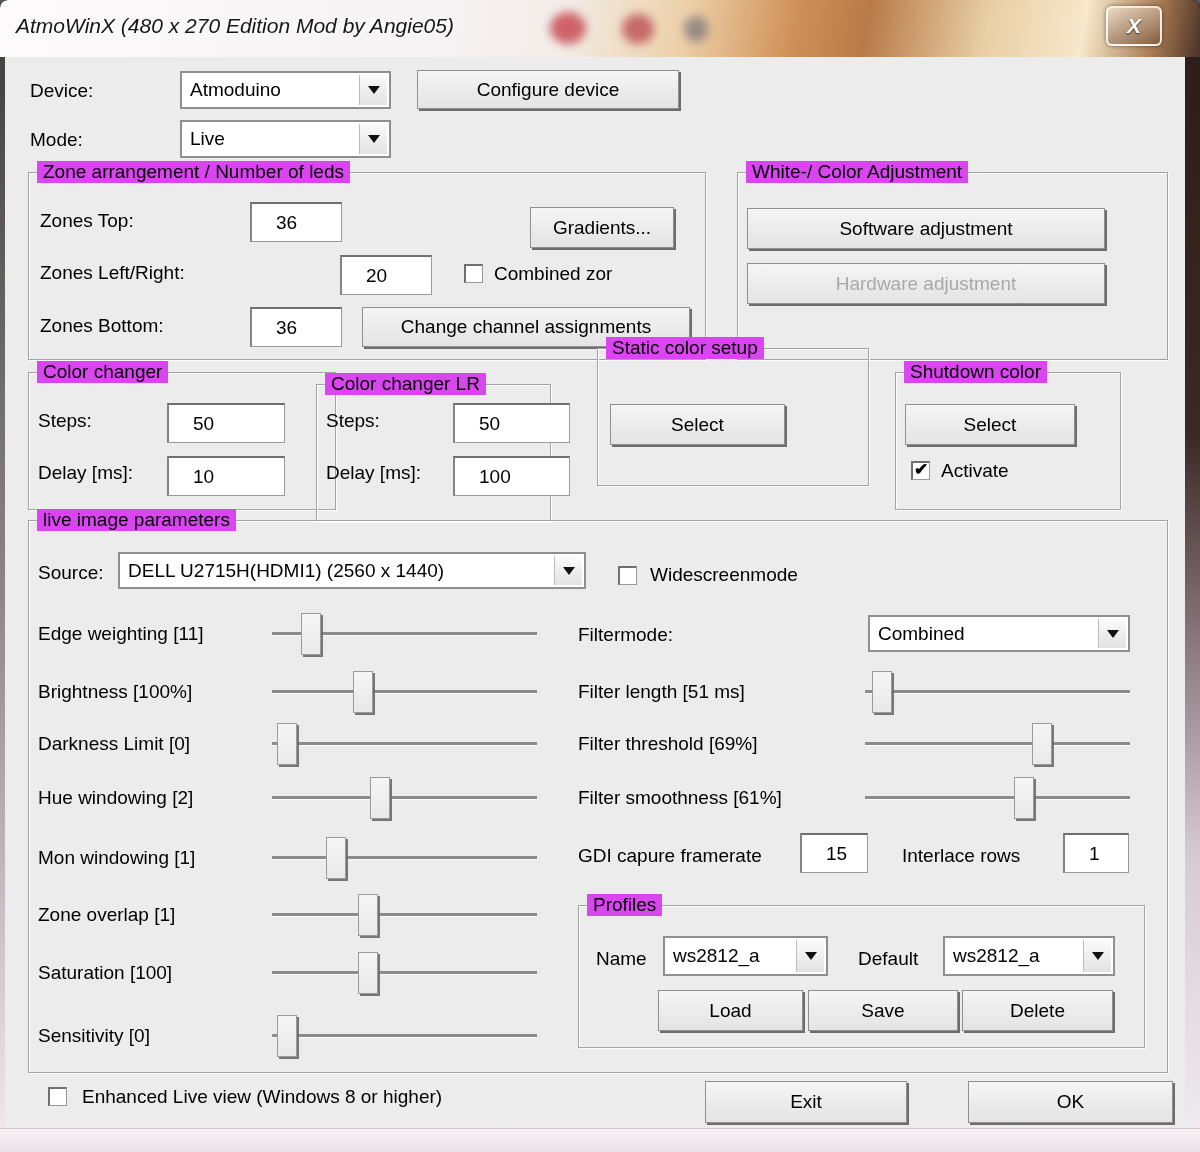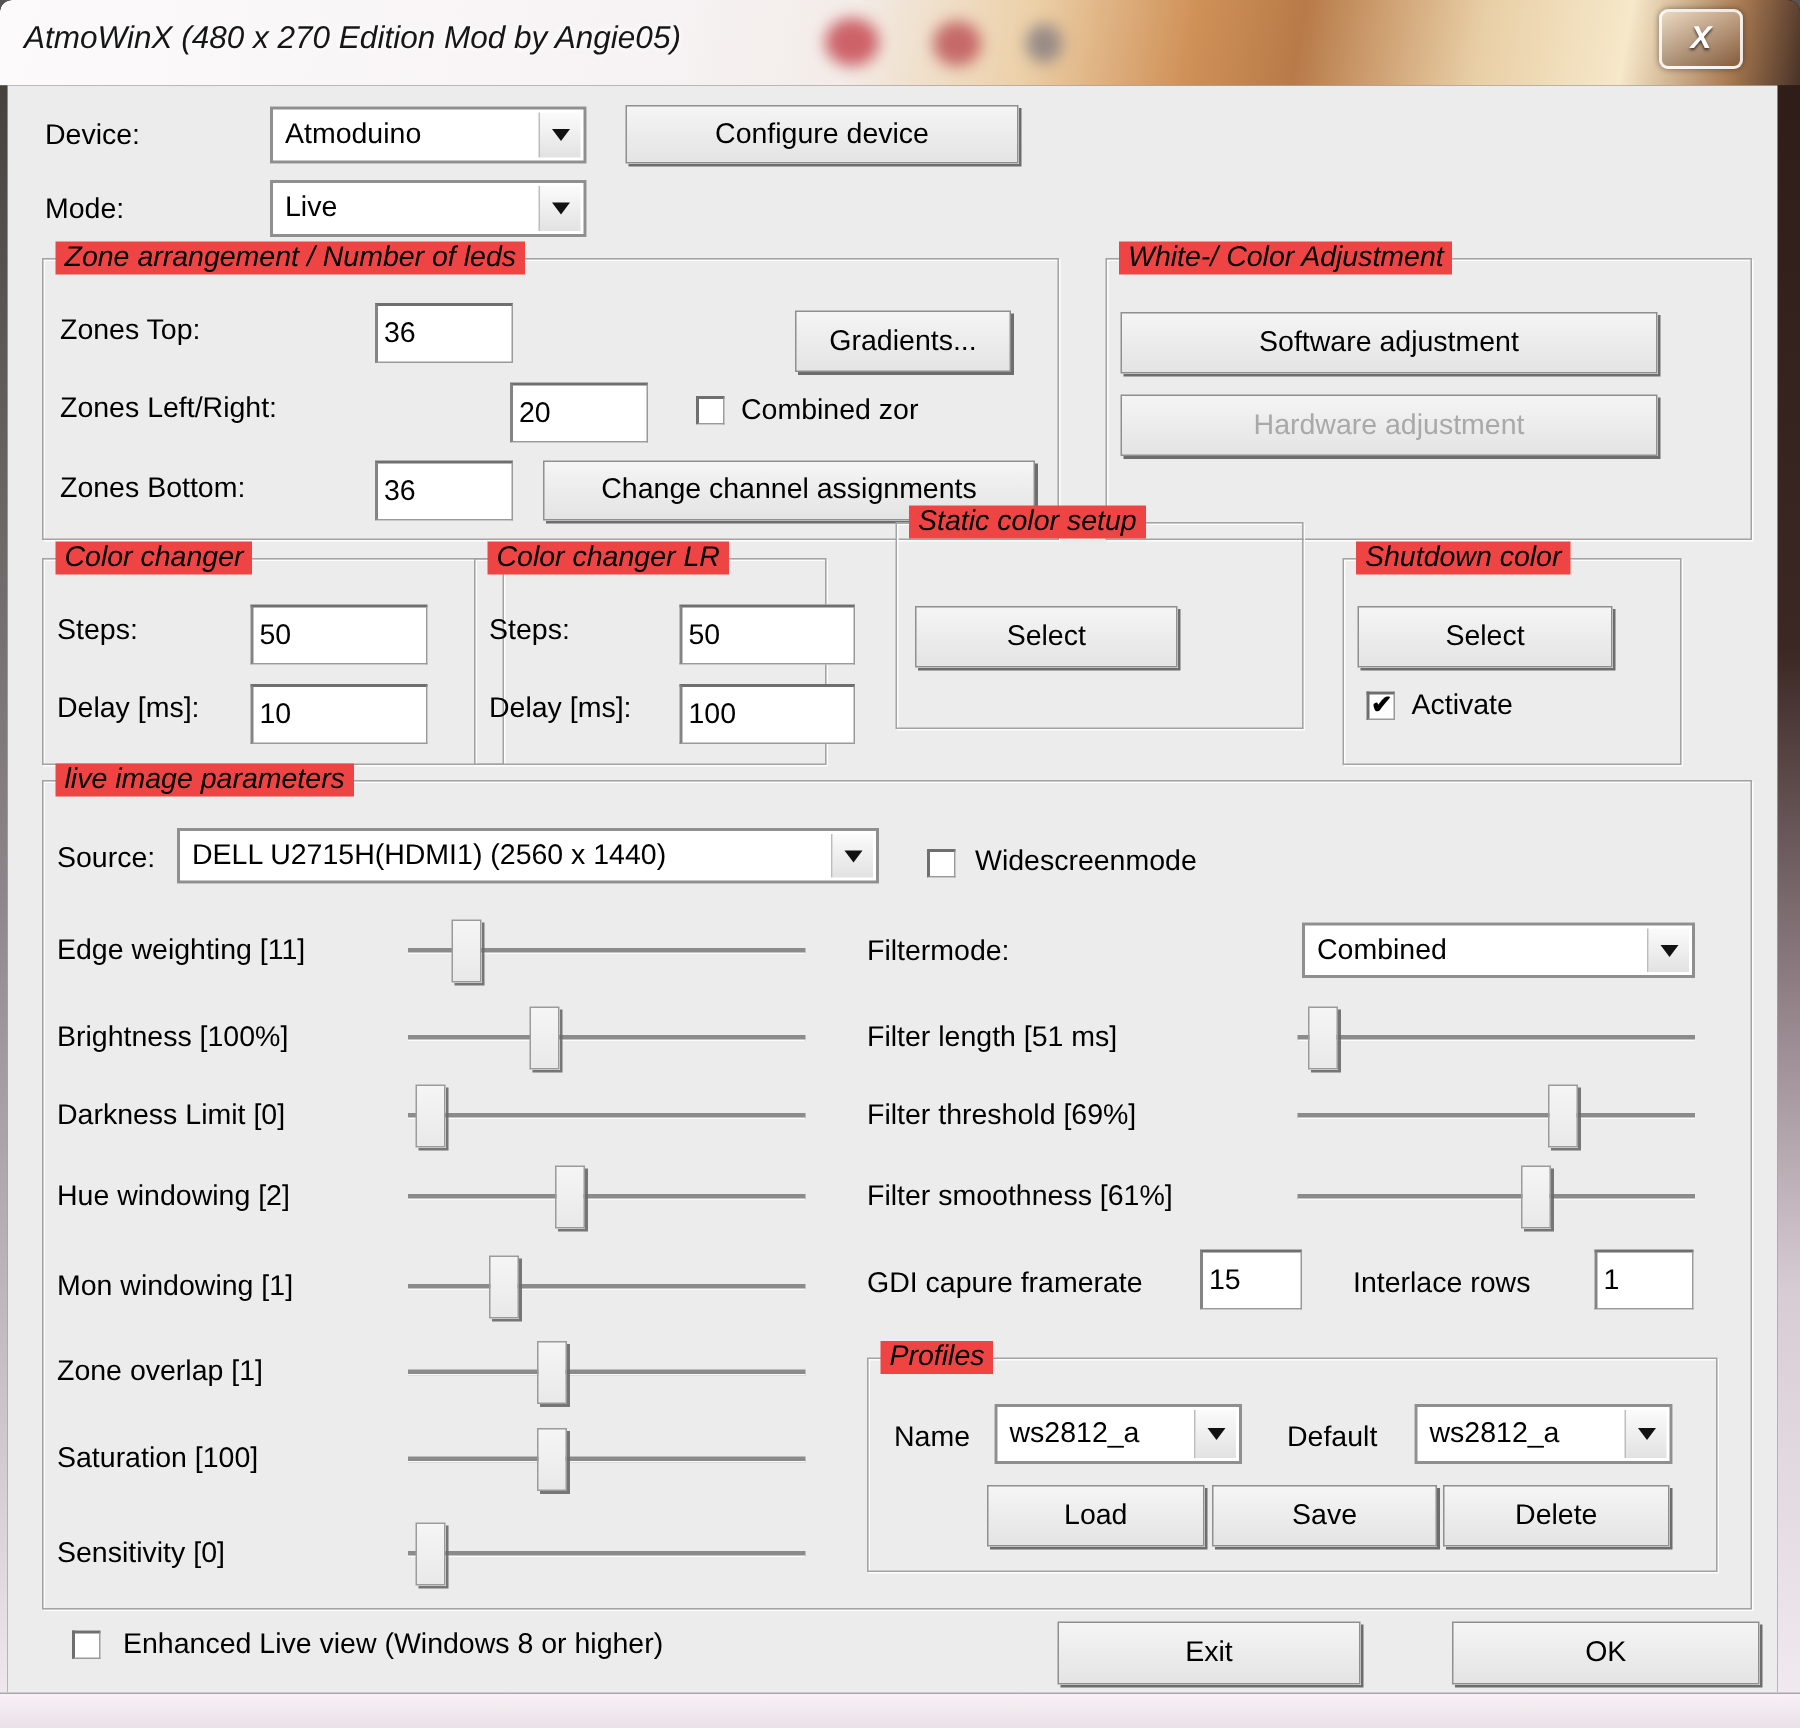--- a/index.html
+++ b/index.html
@@ -42,36 +42,36 @@
   .btn {
     position:absolute; background:linear-gradient(180deg,#f5f5f5,#ececec 50%,#e4e4e4);
     border:1px solid #8f8f8f; box-shadow:2px 2px 0 rgba(95,95,95,.9);
     display:flex; align-items:center; justify-content:center;
     font-size:19px; color:#000; white-space:nowrap; cursor:default;
   }
   .btn.disabled { color:#a9a9a9; }
   .input {
     position:absolute; background:#fff; border:1px solid #9a9a9a;
     border-top:2px solid #6f6f6f; border-left:2px solid #848484;
-    font-size:19px; color:#000; display:flex; align-items:center; padding-left:4px;
+    font-size:19px; color:#000; display:flex; align-items:center; padding-left:24px;
     white-space:nowrap;
   }
   .combo {
     position:absolute; background:#fff; border:2px solid #8f8f8f;
     font-size:19px; color:#000; display:flex; align-items:center; padding-left:8px;
     white-space:nowrap;
   }
   .combo .arrowbox {
     position:absolute; right:2px; top:2px; bottom:2px; width:28px;
     background:linear-gradient(180deg,#fbfbfb,#e2e2e2);
     border-left:1px solid #bdbdbd; display:flex; align-items:center; justify-content:center;
   }
   .tri { width:0; height:0; border-left:6px solid transparent; border-right:6px solid transparent; border-top:8px solid #111; }
   .group { position:absolute; border:1px solid #a3a3a3; box-shadow:inset 1px 1px 0 #fdfdfd, 1px 1px 0 #fdfdfd; }
-  .legend { position:absolute; top:-12px; left:8px; background:#ef4444; padding:0 6px; font-size:19px; white-space:nowrap; color:#000;font-style:italic; }
+  .legend { position:absolute; top:-12px; left:8px; background:#d946ef; padding:0 6px; font-size:19px; white-space:nowrap; color:#000; }
   .checkbox {
     position:absolute; width:19px; height:19px; background:#fff;
     border:1px solid #9a9a9a; border-top:2px solid #6f6f6f; border-left:2px solid #6f6f6f;
   }
   .checkbox.checked::after { content:"✔"; position:absolute; top:-4px; left:1px; font-size:17px; font-weight:bold; color:#000; }
   .slider { position:absolute; height:44px; }
   .slider .track { position:absolute; left:0; right:0; top:20px; height:4px; background:#8b8b8b; border-bottom:1px solid #fbfbfb; }
   .slider .thumb {
     position:absolute; top:1px; width:20px; height:42px;
     background:linear-gradient(180deg,#f5f5f5,#e9e9e9);
@@ -135,21 +135,21 @@
   <div class="btn disabled" style="left:747px;top:263px;width:358px;height:41px">Hardware adjustment</div>
 
   <div class="group" style="left:28px;top:372px;width:308px;height:138px">
     <div class="legend">Color changer</div>
   </div>
   <div class="label" style="left:38px;top:410px">Steps:</div>
   <div class="input" style="left:167px;top:403px;width:118px;height:40px">50</div>
   <div class="label" style="left:38px;top:462px">Delay [ms]:</div>
   <div class="input" style="left:167px;top:456px;width:118px;height:40px">10</div>
 
-  <div class="group" style="left:316px;top:372px;width:235px;height:138px">
+  <div class="group" style="left:316px;top:384px;width:235px;height:138px">
     <div class="legend">Color changer LR</div>
   </div>
   <div class="label" style="left:326px;top:410px">Steps:</div>
   <div class="input" style="left:453px;top:403px;width:117px;height:40px">50</div>
   <div class="label" style="left:326px;top:462px">Delay [ms]:</div>
   <div class="input" style="left:453px;top:456px;width:117px;height:40px">100</div>
 
   <div class="group" style="left:597px;top:348px;width:272px;height:138px">
     <div class="legend">Static color setup</div>
   </div>

